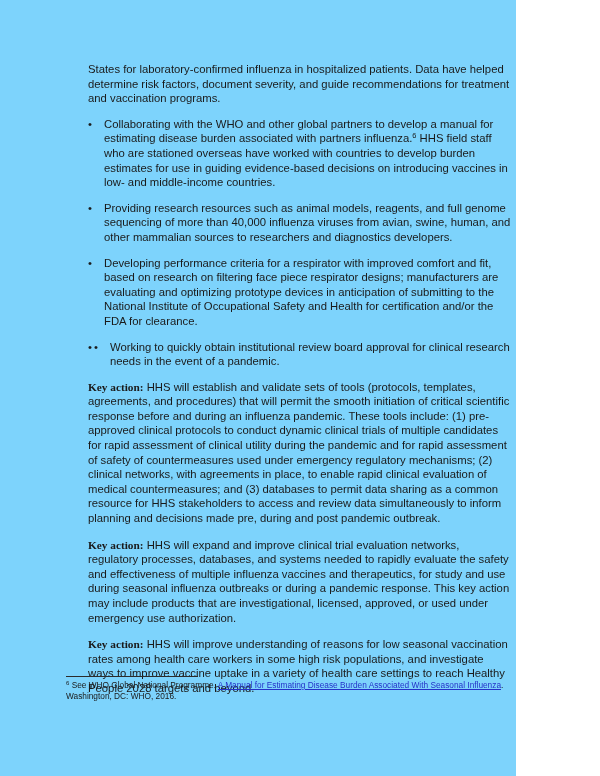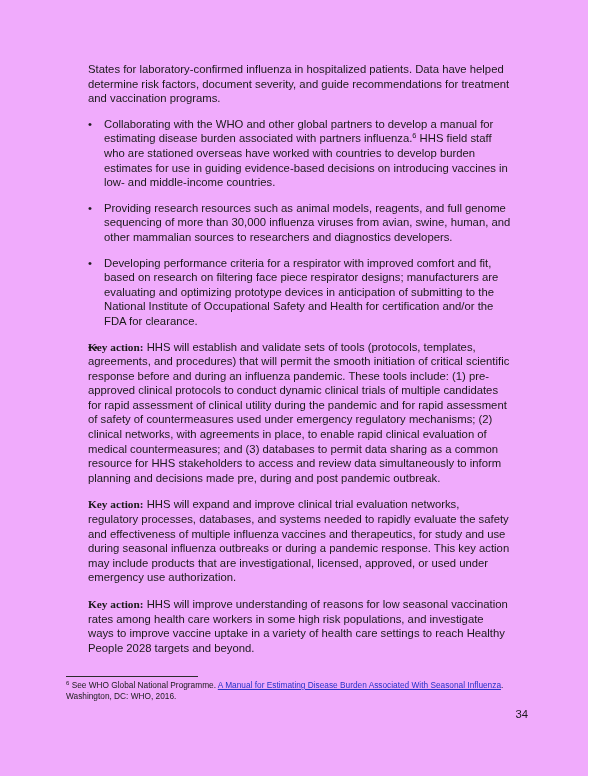--- a/index.html
+++ b/index.html
@@ -9,23 +9,23 @@
   }
   body {
     width: 600px;
     height: 776px;
     font-family: "Liberation Sans", sans-serif;
     color: #1a1a1a;
     -webkit-font-smoothing: none;
   }
   #page {
     position: relative;
-    width: 588px;
+    width: 516px;
     height: 776px;
-    background: #f0abfc;
+    background: #7dd3fc;
     overflow: hidden;
   }
   #content {
     position: absolute;
     left: 88px;
     top: 62px;
     width: 424px;
   }
   p {
     margin: 0;
@@ -121,34 +121,35 @@
 
     <ul class="bullet-list">
 
       <li class="bullet-item">
         <span class="dot">•</span>
         <span>Collaborating with the WHO and other global partners to develop a manual for estimating disease burden associated with partners influenza.</span><sup>6</sup><span> HHS field staff who are stationed overseas have worked with countries to develop burden estimates for use in guiding evidence-based decisions on introducing vaccines in low- and middle-income countries.</span>
       </li>
 
       <li class="bullet-item">
         <span class="dot">•</span>
-        <span>Providing research resources such as animal models, reagents, and full genome sequencing of more than 30,000 influenza viruses from avian, swine, human, and other mammalian sources to researchers and diagnostics developers.</span>
+        <span>Providing research resources such as animal models, reagents, and full genome sequencing of more than 40,000 influenza viruses from avian, swine, human, and other mammalian sources to researchers and diagnostics developers.</span>
       </li>
 
       <li class="bullet-item">
         <span class="dot">•</span>
         <span>Developing performance criteria for a respirator with improved comfort and fit, based on research on filtering face piece respirator designs; manufacturers are evaluating and optimizing prototype devices in anticipation of submitting to the National Institute of Occupational Safety and Health for certification and/or the FDA for clearance.</span>
       </li>
 
       <li class="bullet-item">
         <span class="dot">•</span>
       </li>
 
       <li class="bullet-item indent-extra">
         <span class="dot">•</span>
+        <span>Working to quickly obtain institutional review board approval for clinical research needs in the event of a pandemic.</span>
       </li>
 
     </ul>
 
     <p class="keyaction">
       <span class="kalabel">Key action:</span><span> HHS will establish and validate sets of tools (protocols, templates, agreements, and procedures) that will permit the smooth initiation of critical scientific response before and during an influenza pandemic. These tools include: (1) pre-approved clinical protocols to conduct dynamic clinical trials of multiple candidates for rapid assessment of clinical utility during the pandemic and for rapid assessment of safety of countermeasures used under emergency regulatory mechanisms; (2) clinical networks, with agreements in place, to enable rapid clinical evaluation of medical countermeasures; and (3) databases to permit data sharing as a common resource for HHS stakeholders to access and review data simultaneously to inform planning and decisions made pre, during and post pandemic outbreak.</span>
     </p>
 
     <p class="keyaction">
       <span class="kalabel">Key action:</span><span> HHS will expand and improve clinical trial evaluation networks, regulatory processes, databases, and systems needed to rapidly evaluate the safety and effectiveness of multiple influenza vaccines and therapeutics, for study and use during seasonal influenza outbreaks or during a pandemic response. This key action may include products that are investigational, licensed, approved, or used under emergency use authorization.</span>

